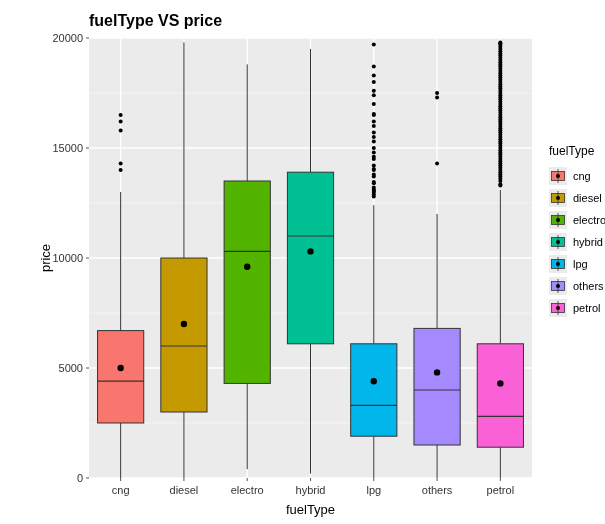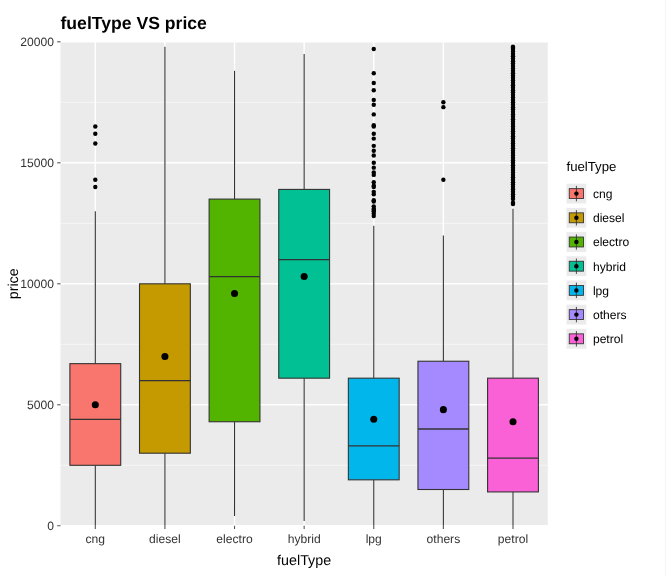--- a/index.html
+++ b/index.html
@@ -4,20 +4,21 @@
 <style>
   body {
     margin: 0;
     font-family: Arial, sans-serif;
     background: #fff;
   }
   .chart-container {
     width: 502px;
     height: 524px;
     position: relative;
+    margin-left: 34px;
   }
   svg { display: block; }
   .title {
     font-size: 16px;
     font-weight: bold;
     fill: #000;
   }
   .axis-title {
     font-size: 13px;
     fill: #000;

